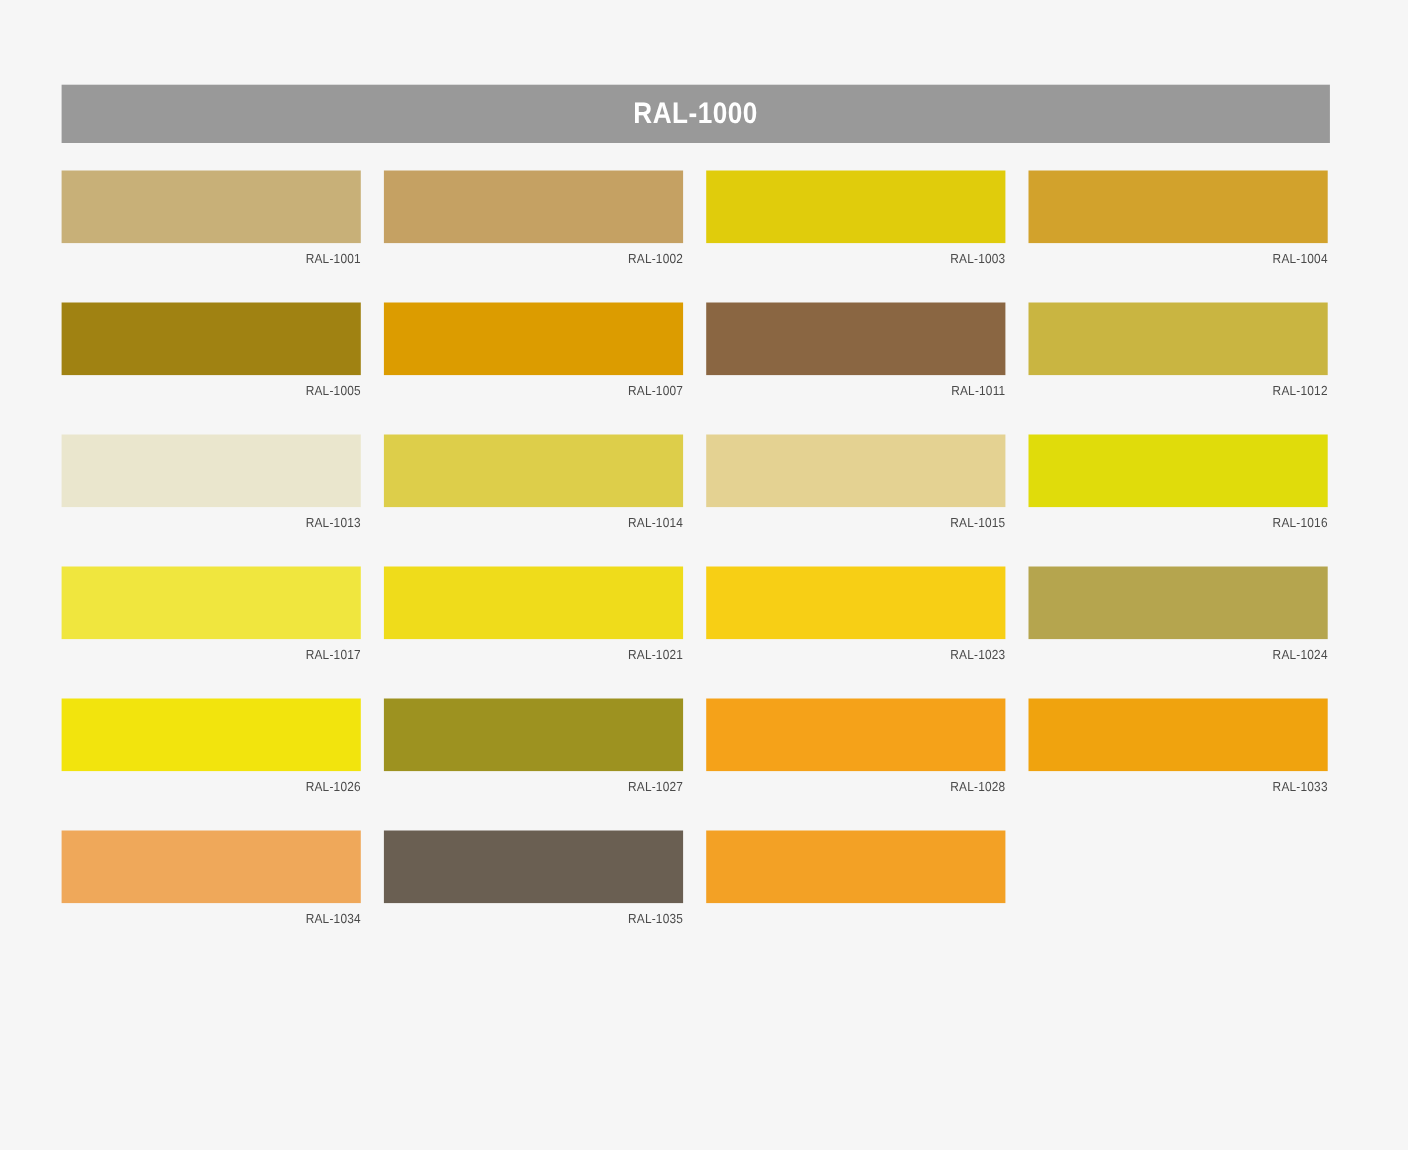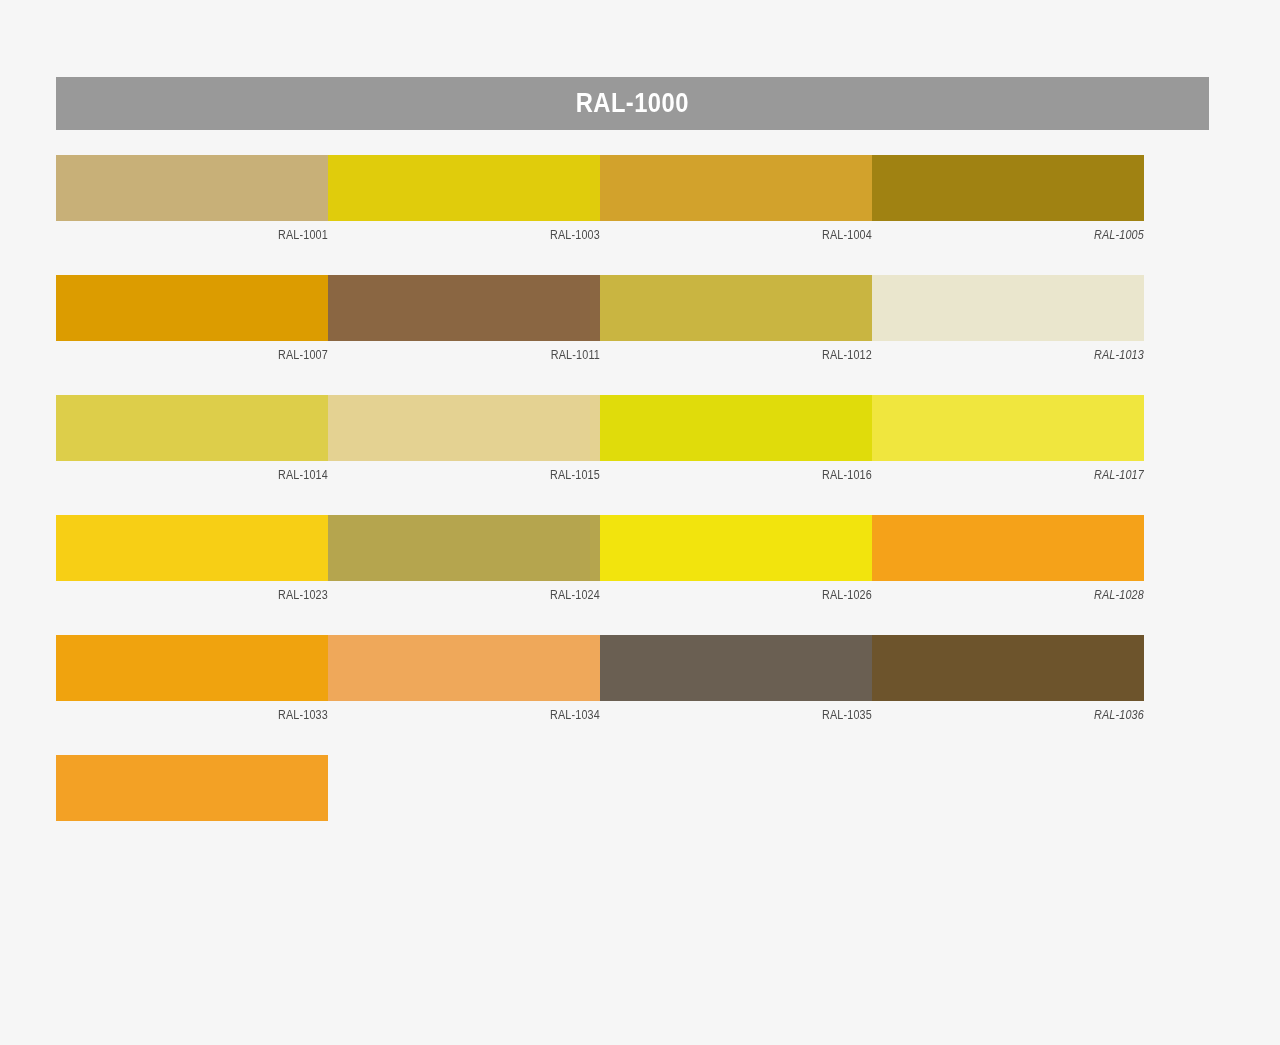--- a/index.html
+++ b/index.html
@@ -42,25 +42,25 @@
     white-space: nowrap;
   }
   .swatch-grid {
     width: 1153px;
     display: flex;
     flex-wrap: wrap;
     gap: 0;
   }
   .swatch-cell {
     width: 272px;
+    margin-right: 21px;
     margin-bottom: 33px;
   }
   .swatch-cell:nth-child(4n) {
     margin-right: 0;
-    font-style: italic;
   }
   .swatch-color {
     width: 272px;
     height: 66px;
     display: block;
   }
   .swatch-label {
     display: block;
     text-align: right;
     color: #4a4a4a;
@@ -79,20 +79,24 @@
 <div class="page">
 
   <div class="chart-header">
     <span class="chart-title">RAL-1000</span>
   </div>
 
   <div class="swatch-grid">
       <div class="swatch-cell">
         <div class="swatch-color" style="background: rgb(200, 176, 120);"></div>
         <span class="swatch-label">RAL-1001</span>
+      </div>
+      <div class="swatch-cell">
+        <div class="swatch-color" style="background: rgb(197, 161, 99);"></div>
+        <span class="swatch-label">RAL-1002</span>
       </div>
       <div class="swatch-cell">
         <div class="swatch-color" style="background: rgb(224, 204, 12);"></div>
         <span class="swatch-label">RAL-1003</span>
       </div>
       <div class="swatch-cell">
         <div class="swatch-color" style="background: rgb(210, 162, 44);"></div>
         <span class="swatch-label">RAL-1004</span>
       </div>
       <div class="swatch-cell">
@@ -125,49 +129,53 @@
       </div>
       <div class="swatch-cell">
         <div class="swatch-color" style="background: rgb(224, 220, 11);"></div>
         <span class="swatch-label">RAL-1016</span>
       </div>
       <div class="swatch-cell">
         <div class="swatch-color" style="background: rgb(240, 230, 62);"></div>
         <span class="swatch-label">RAL-1017</span>
       </div>
       <div class="swatch-cell">
+        <div class="swatch-color" style="background: rgb(239, 220, 27);"></div>
+        <span class="swatch-label">RAL-1021</span>
+      </div>
+      <div class="swatch-cell">
         <div class="swatch-color" style="background: rgb(247, 207, 21);"></div>
         <span class="swatch-label">RAL-1023</span>
       </div>
       <div class="swatch-cell">
         <div class="swatch-color" style="background: rgb(181, 165, 78);"></div>
         <span class="swatch-label">RAL-1024</span>
       </div>
       <div class="swatch-cell">
         <div class="swatch-color" style="background: rgb(242, 228, 13);"></div>
         <span class="swatch-label">RAL-1026</span>
+      </div>
+      <div class="swatch-cell">
+        <div class="swatch-color" style="background: rgb(157, 146, 32);"></div>
+        <span class="swatch-label">RAL-1027</span>
       </div>
       <div class="swatch-cell">
         <div class="swatch-color" style="background: rgb(245, 162, 25);"></div>
         <span class="swatch-label">RAL-1028</span>
       </div>
       <div class="swatch-cell">
         <div class="swatch-color" style="background: rgb(240, 163, 14);"></div>
         <span class="swatch-label">RAL-1033</span>
       </div>
       <div class="swatch-cell">
         <div class="swatch-color" style="background: rgb(239, 168, 90);"></div>
         <span class="swatch-label">RAL-1034</span>
       </div>
       <div class="swatch-cell">
         <div class="swatch-color" style="background: rgb(106, 95, 82);"></div>
         <span class="swatch-label">RAL-1035</span>
       </div>
       <div class="swatch-cell">
-        <div class="swatch-color" style="background: rgb(109, 84, 44);"></div>
-        <span class="swatch-label">RAL-1036</span>
-      </div>
-      <div class="swatch-cell">
         <div class="swatch-color" style="background: rgb(243, 161, 37);"></div>
       </div>
     </div>
 
 </div>
 
 </body></html>

